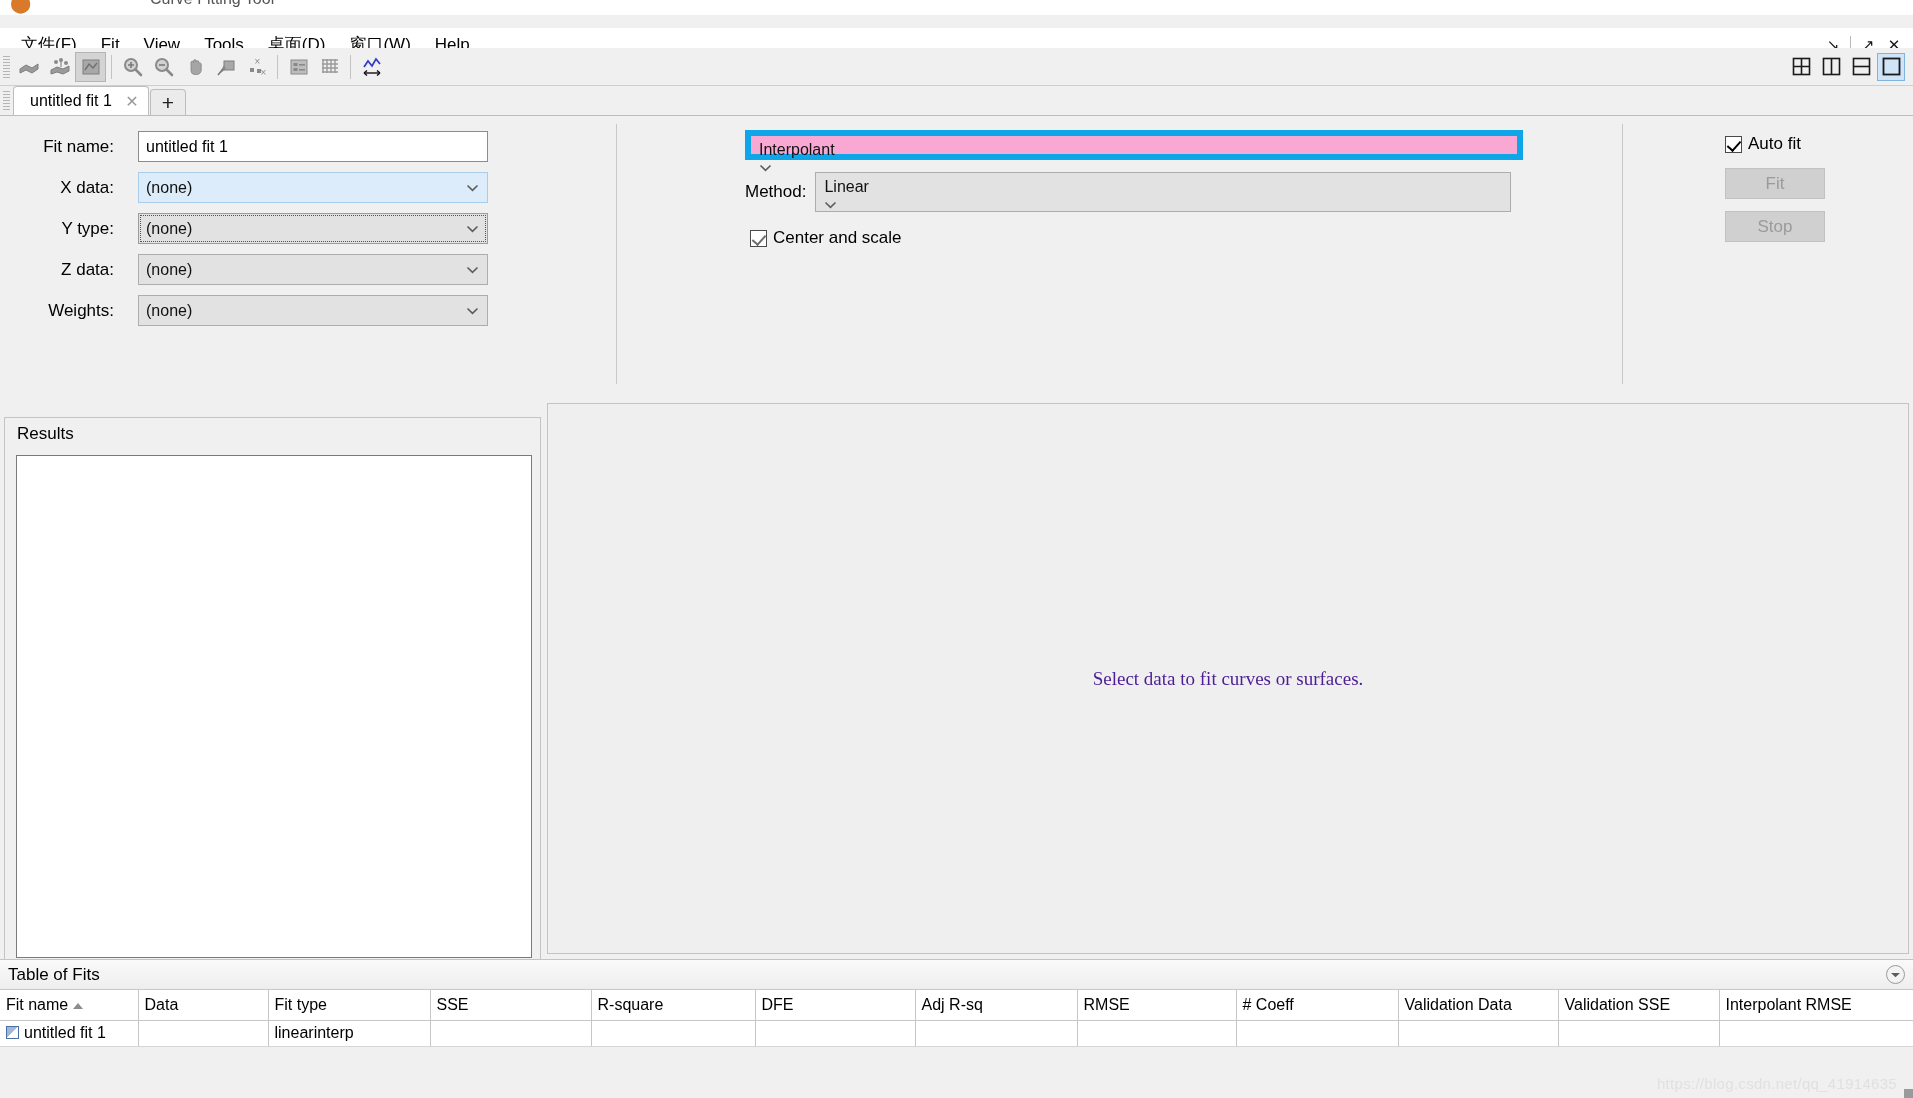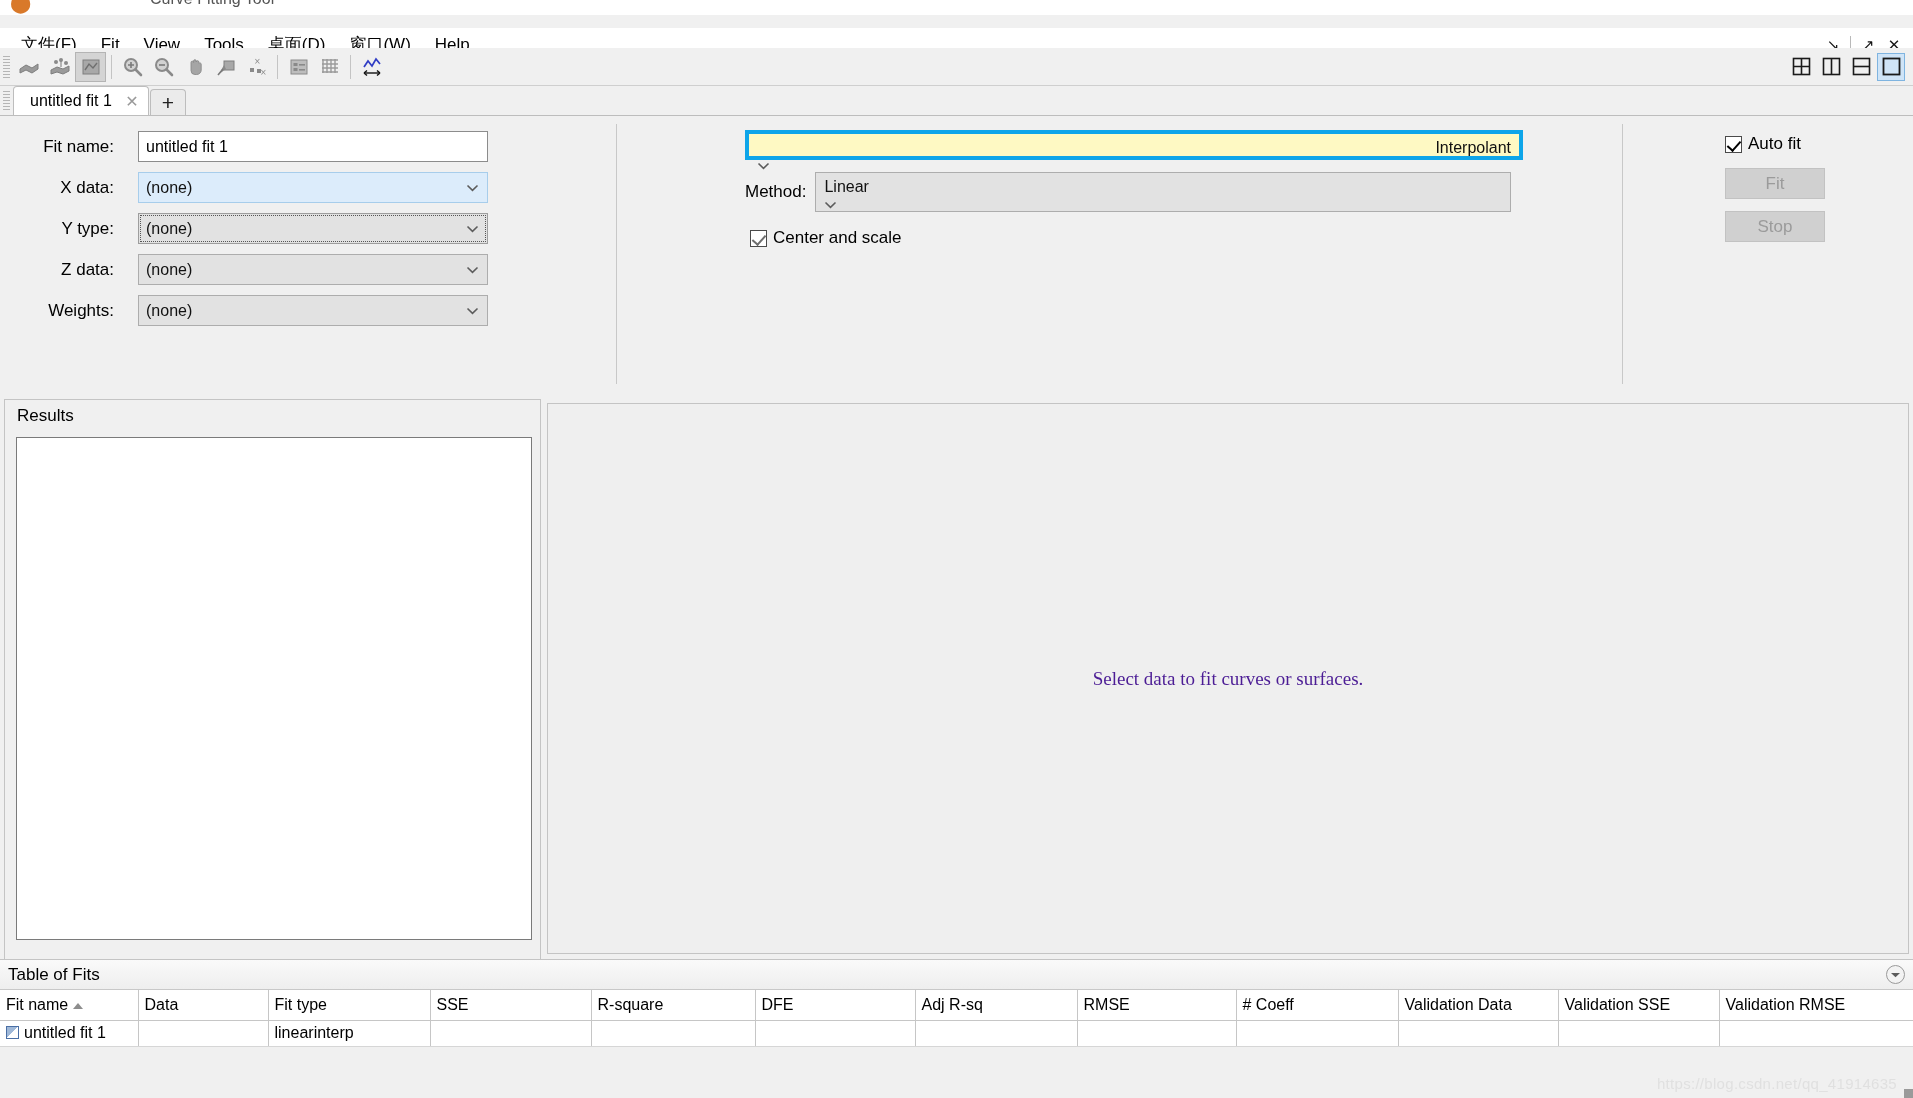--- a/index.html
+++ b/index.html
@@ -164,24 +164,23 @@
     position: absolute; right: 8px; top: 0; bottom: 0;
     display: flex; align-items: center;
   }
   .chev { width: 13px; height: 8px; display: block; }
 
   
   .midcol { position: absolute; left: 745px; top: 14px; }
   .fittype-combo {
     position: relative;
     width: 778px; height: 30px;
-    background: #fef9c3; border: 4px solid #0ea5e9;
+    background: #f9a8d4; border: 6px solid #0ea5e9;
     font-size: 16px; color: #111; padding: 0 8px; line-height: 28px;
     cursor: default;
-    text-align: right;
   }
   .method-row { display: flex; align-items: center; margin-top: 12px; }
   .method-label { font-size: 17px; color: #000; margin-right: 9px; }
   .method-combo {
     position: relative;
     width: 696px; height: 40px;
     background: #e2e2e2; border: 1px solid #adadad;
     font-size: 16px; color: #111; padding: 0 8px; line-height: 28px;
     cursor: default;
   }
@@ -209,21 +208,21 @@
     display: flex; align-items: center; justify-content: center;
     cursor: default;
   }
 
   
   .midregion {
     position: absolute; left: 0; top: 399px; width: 1913px; height: 560px;
     background: #f0f0f0;
   }
   .results-pane {
-    position: absolute; left: 4px; top: 0; width: 537px; height: 584px;
+    position: absolute; left: 4px; top: 18px; width: 537px; height: 584px;
     background: #f0f0f0; border: 1px solid #c4c4c4;
   }
   .pane-title {
     position: absolute; left: 12px; top: 6px;
     font-size: 17px; color: #000;
   }
   .results-box {
     position: absolute; left: 11px; top: 37px;
     width: 516px; height: 503px;
     background: #ffffff; border: 1px solid #7a7a7a;
@@ -606,21 +605,21 @@
           <th>Data</th>
           <th>Fit type</th>
           <th>SSE</th>
           <th>R-square</th>
           <th>DFE</th>
           <th>Adj R-sq</th>
           <th>RMSE</th>
           <th># Coeff</th>
           <th>Validation Data</th>
           <th>Validation SSE</th>
-          <th>Validation RMSE</th>
+          <th>Interpolant RMSE</th>
         </tr>
       </thead>
       <tbody>
         <tr>
           <td>
             <span class="row-icon"></span><span>untitled fit 1</span>
           </td>
           <td></td>
           <td>linearinterp</td>
           <td></td>

